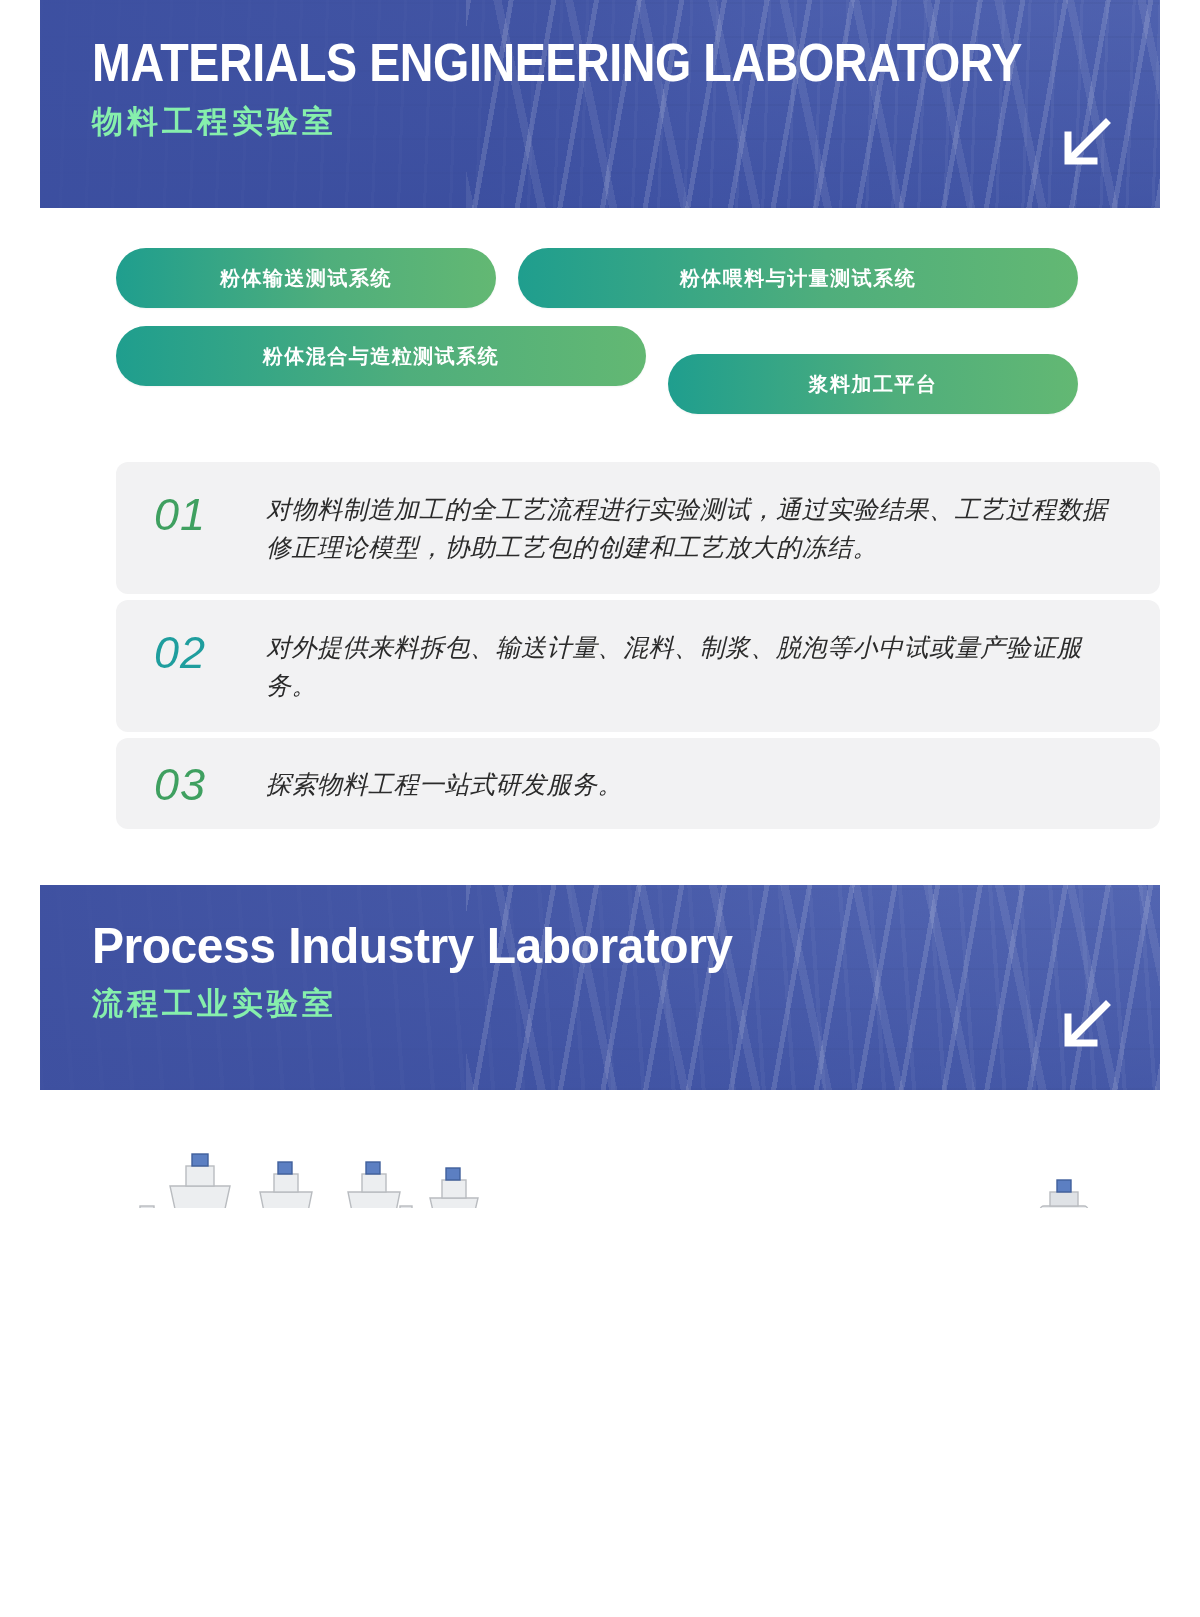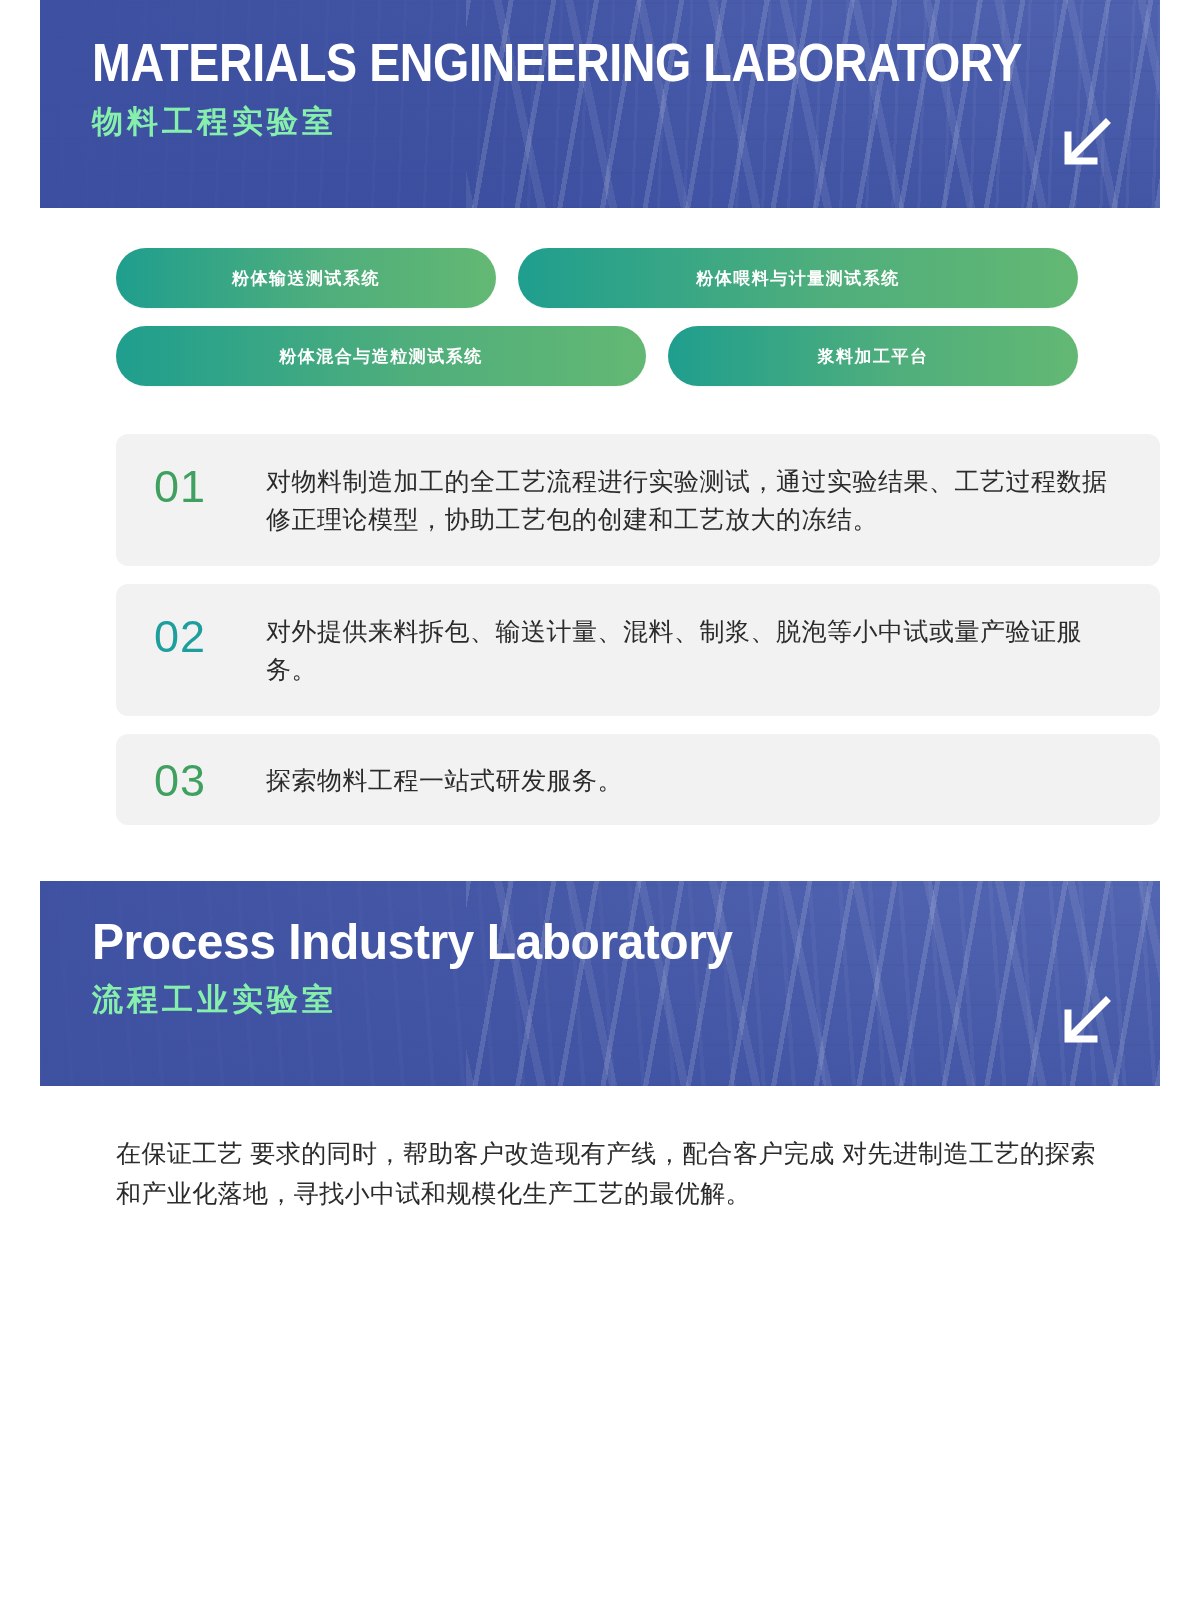--- a/index.html
+++ b/index.html
@@ -80,40 +80,41 @@
   .pill-wrap {
     margin: 40px 40px 0 40px;
     display: flex;
     flex-wrap: wrap;
     gap: 18px 22px;
   }
   .pill {
     height: 60px;
     border-radius: 30px;
     color: #ffffff;
-    font-size: 17px;
+    font-size: 20px;
     font-weight: 700;
     letter-spacing: 1.5px;
     display: flex;
     align-items: center;
     justify-content: center;
     background: linear-gradient(90deg, #1f9e8e 0%, #4fae7c 55%, #63b873 100%);
     box-shadow: 0 1px 2px rgba(0,0,0,0.05);
   }
   .pill.w1 { width: 380px; margin-left: 76px; }
   .pill.w2 { width: 560px; }
   .pill.w3 { width: 530px; margin-left: 76px; }
-  .pill.w4 { width: 410px; }
+  .pill.w4 { width: 410px; margin-top: 28px; }
 
   
   .list {
     margin: 48px 40px 0 40px;
     display: flex;
     flex-direction: column;
-    gap: 18px;
+    gap: 6px;
+    font-style: italic;
   }
   .list-item {
     background: #f2f2f3;
     border-radius: 12px;
     display: flex;
     align-items: flex-start;
     padding: 28px 40px 28px 38px;
     margin-left: 76px;
   }
   .list-item .num {
@@ -218,21 +219,20 @@
     <div class="banner-inner">
       <div class="banner-title-en">Process Industry Laboratory</div>
       <div class="banner-title-cn">流程工业实验室</div>
     </div>
     <svg class="banner-arrow" viewBox="0 0 52 52">
       <path d="M46 5 L12 39" stroke="#ffffff" stroke-width="7" fill="none" stroke-linecap="square"></path>
       <path d="M8 17 L8 43 L34 43" stroke="#ffffff" stroke-width="7" fill="none" stroke-linecap="square" stroke-linejoin="miter"></path>
     </svg>
   </div>
 
-  <div class="para">在保证工艺 要求的同时，帮助客户改造现有产线，配合客户完成 对先进制造工艺的探索和产业化落地，寻找小中试和规模化生产工艺的最优解。</div>
 
   <div class="equip">
     <svg viewBox="0 0 1000 250">
       <g stroke="#b9bcc0" stroke-width="1.4" fill="#e3e5e8">
 
         <rect x="40" y="60" width="14" height="150"></rect>
         <rect x="300" y="60" width="12" height="150"></rect>
         <rect x="140" y="120" width="10" height="90"></rect>
         <rect x="230" y="120" width="10" height="90"></rect>
         <rect x="400" y="110" width="10" height="100"></rect>

